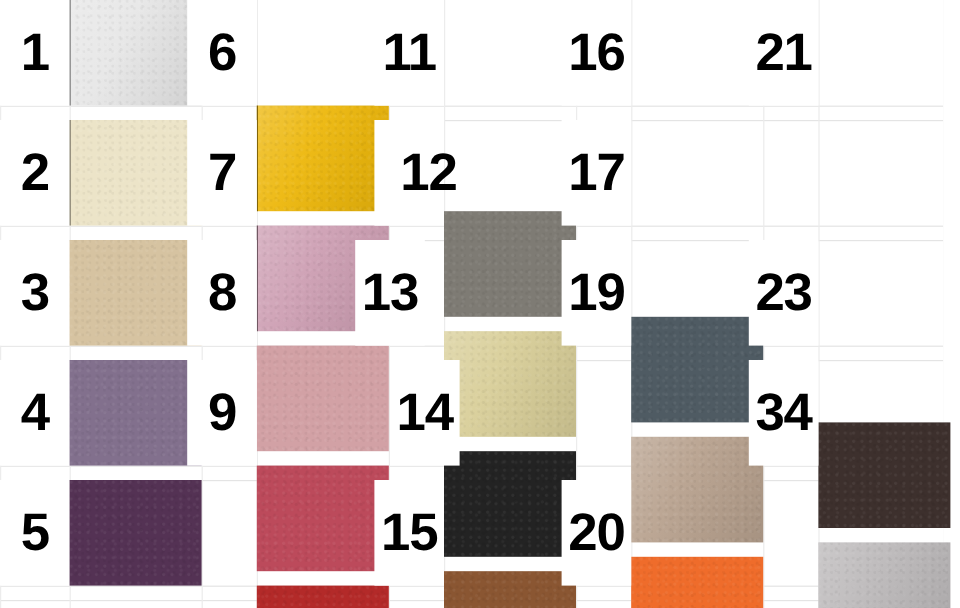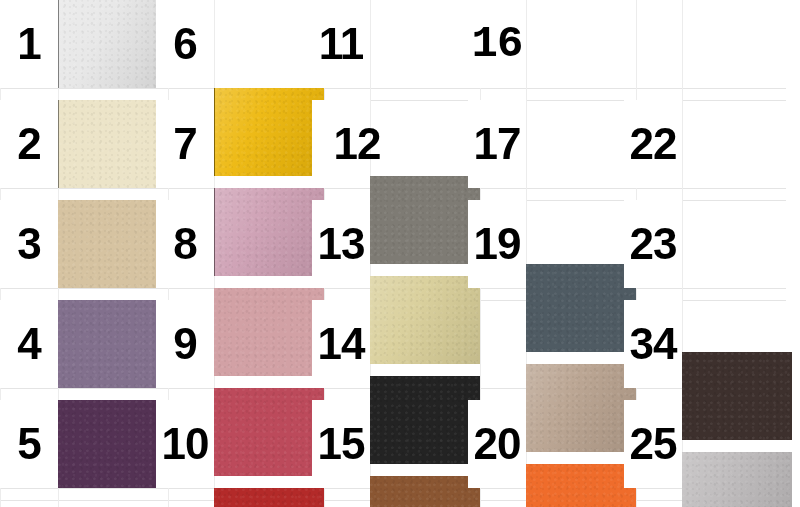--- a/index.html
+++ b/index.html
@@ -146,61 +146,59 @@
     </div>
 
   <div id="cells">
       <div class="swatch-row" style="top: 0px; height: 88px;">
         <div class="cell cell-label" style="left: 0px; width: 58px;">1</div>
         <div class="cell cell-swatch sheen edge-dark" title="1 white" style="left: 58px; width: 110px; background: rgb(231, 231, 231);"></div>
         <div class="cell cell-label" style="left: 156px; width: 58px;">6</div>
         <div class="cell cell-swatch sheen edge-dark" title="6 golden-yellow" style="left: 214px; width: 110px; background: rgb(237, 184, 14);"></div>
         <div class="cell cell-label" style="left: 312px; width: 58px;">11</div>
         <div class="cell cell-swatch" title="11 warm-grey" style="left: 370px; width: 110px; background: rgb(126, 123, 116);"></div>
-        <div class="cell cell-label" style="left: 468px; width: 58px; font-family: Liberation Mono, monospace;">16</div>
+        <div class="cell cell-label" style="left: 468px; width: 58px;">16</div>
         <div class="cell cell-swatch" title="16 slate-blue-grey" style="left: 526px; width: 110px; background: rgb(79, 91, 99);"></div>
+        <div class="cell cell-label" style="left: 624px; width: 58px;">21</div>
         <div class="cell cell-swatch" title="21 dark-brown" style="left: 682px; width: 110px; background: rgb(61, 48, 45);"></div>
       </div>
       <div class="swatch-row" style="top: 100px; height: 88px;">
         <div class="cell cell-label" style="left: 0px; width: 58px;">2</div>
         <div class="cell cell-swatch edge-dark" title="2 cream" style="left: 58px; width: 110px; background: rgb(236, 228, 200);"></div>
         <div class="cell cell-label" style="left: 156px; width: 58px;">7</div>
         <div class="cell cell-swatch sheen edge-dark" title="7 dusty-pink" style="left: 214px; width: 110px; background: rgb(206, 160, 180);"></div>
         <div class="cell cell-label" style="left: 312px; width: 58px; padding-left: 32px;">12</div>
         <div class="cell cell-swatch sheen" title="12 pale-olive" style="left: 370px; width: 110px; background: rgb(217, 207, 154);"></div>
         <div class="cell cell-label" style="left: 468px; width: 58px;">17</div>
         <div class="cell cell-swatch sheen" title="17 taupe" style="left: 526px; width: 110px; background: rgb(185, 163, 144);"></div>
-        <div class="cell cell-label" style="left: 624px; width: 58px;">22</div>
         <div class="cell cell-swatch sheen" title="22 silver-grey" style="left: 682px; width: 110px; background: rgb(189, 186, 187);"></div>
       </div>
       <div class="swatch-row" style="top: 200px; height: 88px;">
         <div class="cell cell-label" style="left: 0px; width: 58px;">3</div>
         <div class="cell cell-swatch" title="3 beige" style="left: 58px; width: 110px; background: rgb(214, 195, 161);"></div>
         <div class="cell cell-label" style="left: 156px; width: 58px;">8</div>
         <div class="cell cell-swatch" title="8 rose" style="left: 214px; width: 110px; background: rgb(210, 161, 165);"></div>
-        <div class="cell cell-label" style="left: 312px; width: 58px;">13</div>
+        <div class="cell cell-label" style="left: 296px; width: 58px;">13</div>
         <div class="cell cell-swatch" title="13 black" style="left: 370px; width: 110px; background: rgb(35, 35, 35);"></div>
         <div class="cell cell-label" style="left: 468px; width: 58px;">19</div>
         <div class="cell cell-swatch" title="18 orange" style="left: 526px; width: 110px; background: rgb(239, 108, 43);"></div>
         <div class="cell cell-label" style="left: 624px; width: 58px;">23</div>
       </div>
       <div class="swatch-row" style="top: 300px; height: 88px;">
         <div class="cell cell-label" style="left: 0px; width: 58px;">4</div>
         <div class="cell cell-swatch" title="4 mauve-purple" style="left: 58px; width: 110px; background: rgb(130, 112, 141);"></div>
         <div class="cell cell-label" style="left: 156px; width: 58px;">9</div>
         <div class="cell cell-swatch" title="9 raspberry" style="left: 214px; width: 110px; background: rgb(188, 74, 91);"></div>
-        <div class="cell cell-label" style="left: 312px; width: 58px;">14</div>
+        <div class="cell cell-label" style="left: 325px; width: 58px;">14</div>
         <div class="cell cell-swatch" title="14 chestnut-brown" style="left: 370px; width: 110px; background: rgb(138, 86, 50);"></div>
         <div class="cell cell-label" style="left: 624px; width: 58px;">34</div>
       </div>
       <div class="swatch-row" style="top: 400px; height: 88px;">
         <div class="cell cell-label" style="left: 0px; width: 58px;">5</div>
         <div class="cell cell-swatch" title="5 deep-plum" style="left: 58px; width: 110px; background: rgb(84, 50, 84);"></div>
-        <div class="cell cell-label" style="left: 156px; width: 58px;">10</div>
         <div class="cell cell-swatch" title="10 crimson-red" style="left: 214px; width: 110px; background: rgb(179, 42, 41);"></div>
         <div class="cell cell-label" style="left: 312px; width: 58px;">15</div>
         <div class="cell cell-label" style="left: 468px; width: 58px;">20</div>
-        <div class="cell cell-label" style="left: 624px; width: 58px;">25</div>
       </div>
     </div>
 
   <div class="right-margin"></div>
 </div>
 
 </body></html>

